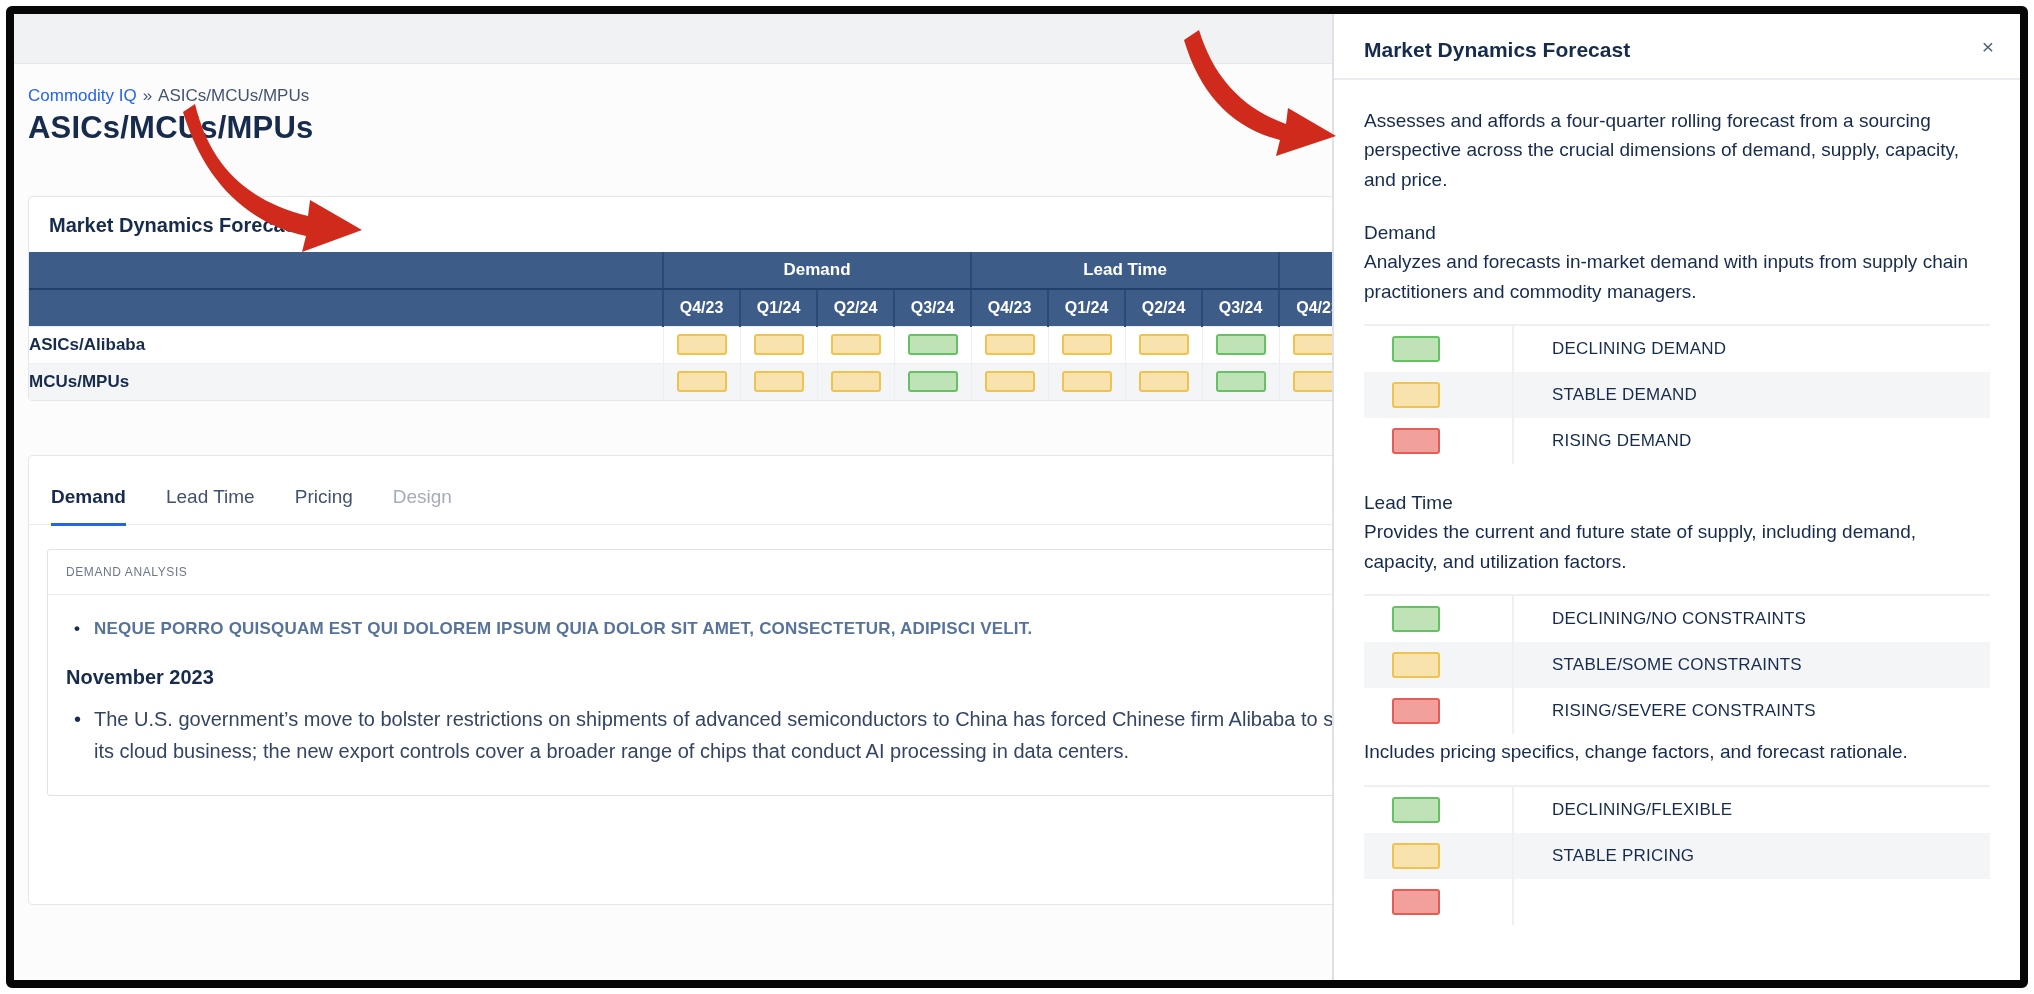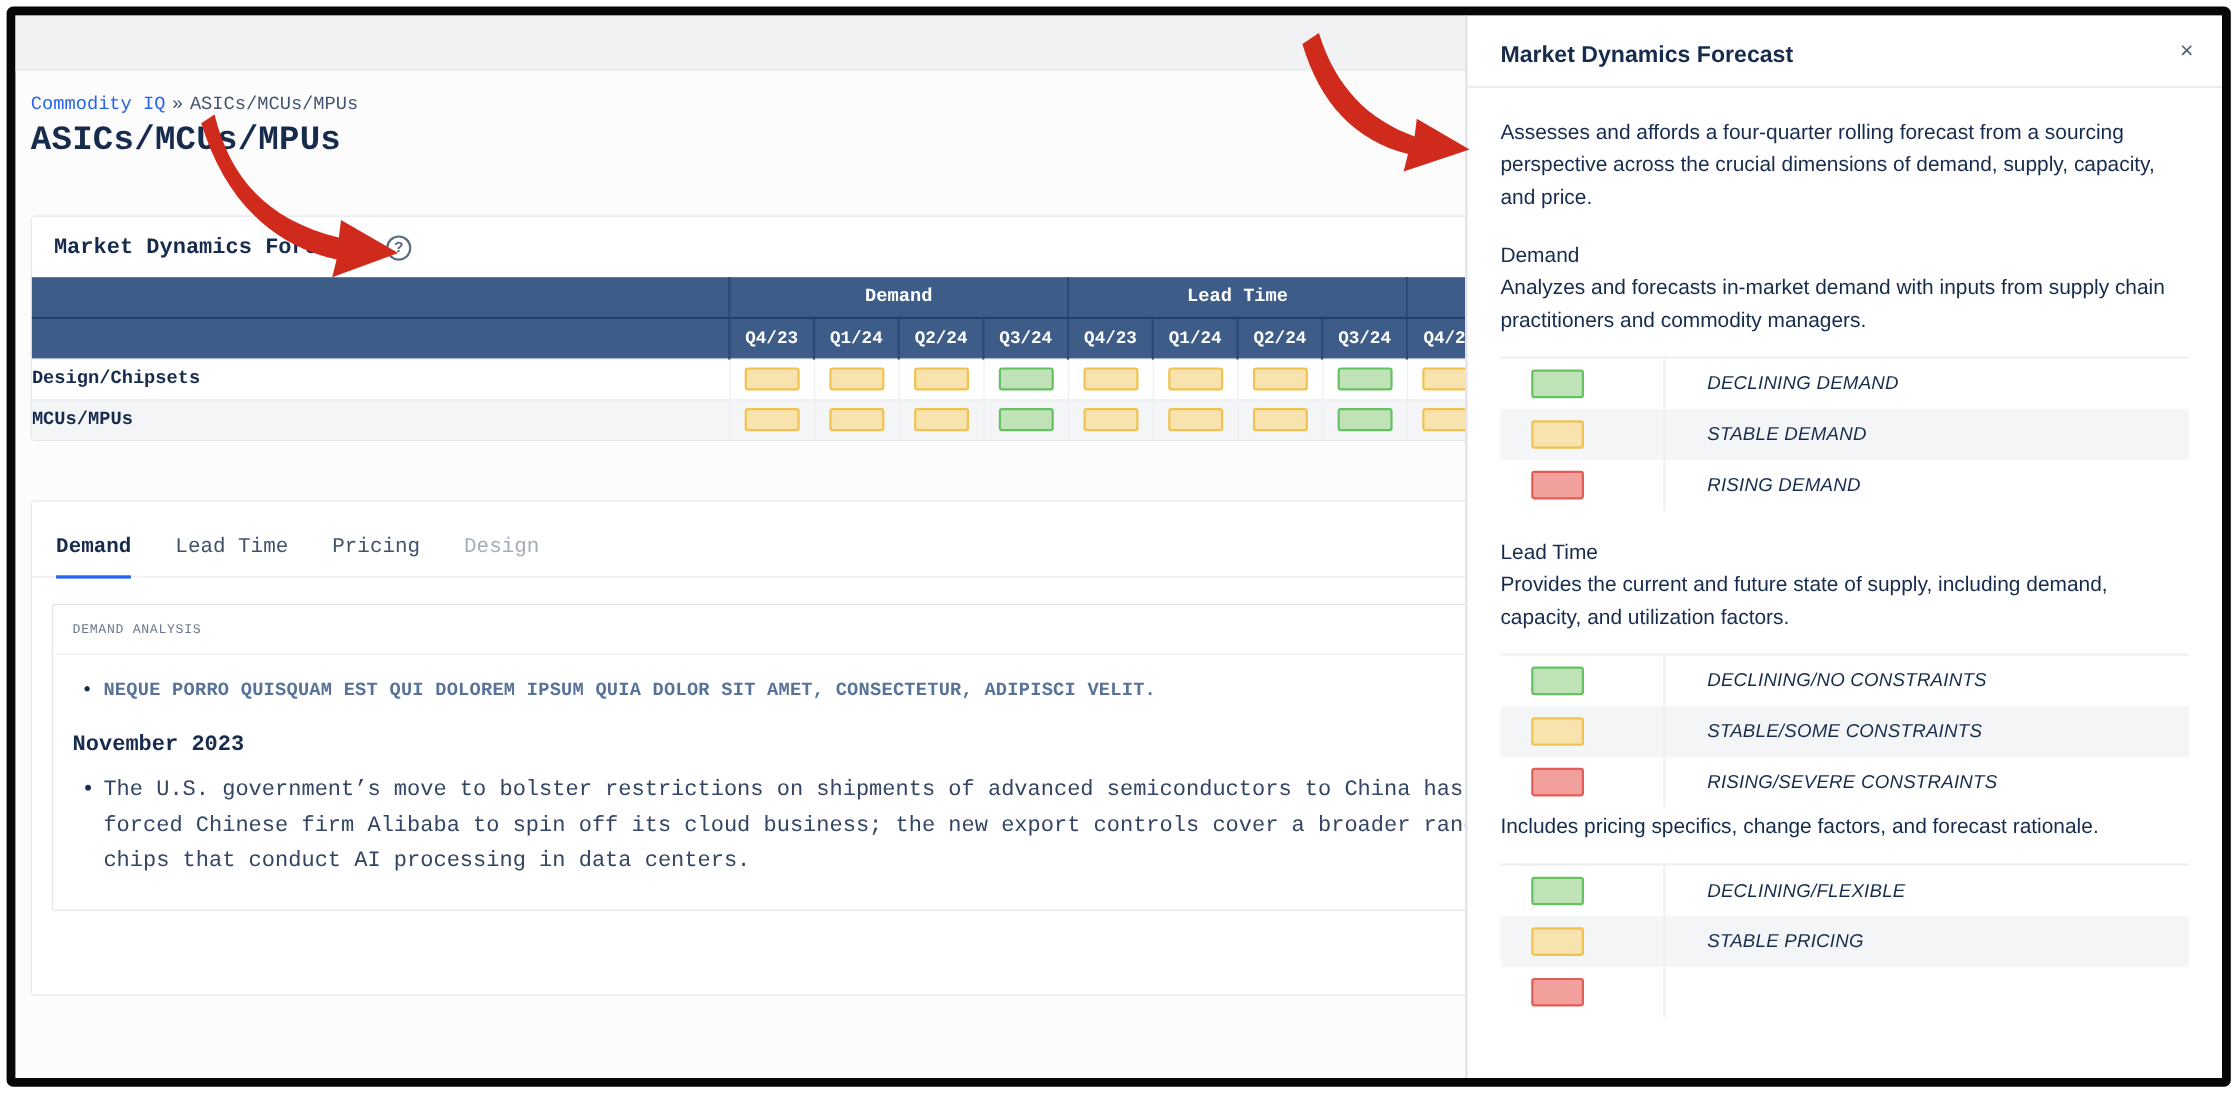--- a/index.html
+++ b/index.html
@@ -17,21 +17,21 @@
   }
   *{box-sizing:border-box;margin:0;padding:0;}
   html,body{width:2034px;height:994px;overflow:hidden;background:#ffffff;
     font-family:"Liberation Sans",sans-serif;color:var(--navy);}
   .frame{position:absolute;left:6px;top:6px;width:2022px;height:982px;
     border:8px solid #070707;border-radius:6px;background:#fcfcfd;overflow:hidden;}
   .inner{position:relative;width:2006px;height:966px;}
   .topstrip{position:absolute;left:0;top:0;width:1318px;height:50px;background:#f1f2f4;border-bottom:1px solid #e6e7ea;}
 
   
-  .main{position:absolute;left:0;top:0;width:1318px;height:830px;font-family:Liberation Mono, monospace;}
+  .main{position:absolute;left:0;top:0;width:1318px;height:830px;}
   .breadcrumb{position:absolute;left:14px;top:72px;font-size:17px;color:#44546f;}
   .breadcrumb .root{color:var(--link-blue);cursor:pointer;}
   .breadcrumb .sep{margin:0 6px;color:#44546f;}
   .page-title{position:absolute;left:14px;top:96px;font-size:31px;font-weight:bold;color:var(--navy);letter-spacing:.2px;}
 
   .card{position:absolute;background:#fff;border:1px solid var(--card-border);border-radius:4px;}
   .card-forecast{left:14px;top:182px;width:1342px;}
   .card-forecast .card-head{display:flex;align-items:center;padding:17px 20px 15px 20px;}
   .card-forecast .card-title{font-size:20px;font-weight:bold;color:var(--navy);}
   .help-icon{width:23px;height:23px;border:2px solid #5b6b85;border-radius:50%;margin-left:14px;
@@ -74,21 +74,21 @@
   .close-icon{position:absolute;right:26px;top:22px;font-size:21px;color:#505f79;cursor:pointer;line-height:1;}
   .panel-body{padding:26px 30px 0 30px;}
   .panel-desc{font-size:19px;line-height:1.55;color:var(--navy);}
   .sec-head{font-size:19px;color:var(--navy);margin-top:28px;}
   .sec-desc{font-size:19px;line-height:1.55;color:var(--navy);margin-top:3px;}
   .legend{margin-top:18px;border-top:2px solid #eef0f2;}
   .legend-row{display:flex;align-items:center;height:46px;}
   .legend-row.alt{background:var(--stripe);}
   .legend-swatch-cell{width:150px;border-right:2px solid #eef0f2;height:100%;display:flex;align-items:center;}
   .swatch{width:48px;height:26px;border:2px solid;border-radius:3px;margin-left:28px;}
-  .legend-label{padding-left:38px;font-size:17px;color:var(--navy);letter-spacing:.2px;font-style:italic;}
+  .legend-label{padding-left:38px;font-size:17px;color:var(--navy);letter-spacing:.2px;}
 
   .arrows{position:absolute;left:0;top:0;width:2006px;height:966px;pointer-events:none;z-index:50;}
 </style>
 </head>
 <body>
 
 <div class="frame">
   <div class="inner">
     <div class="topstrip"></div>
 
@@ -133,21 +133,21 @@
                 <th>Q3/24</th>
                 <th>Q4/23</th>
                 <th>Q1/24</th>
                 <th>Q2/24</th>
                 <th>Q3/24</th>
                 <th>Q4/23</th>
               </tr>
           </thead>
           <tbody id="fc-body">
               <tr>
-                <th>Design/Chipsets</th>
+                <th>ASICs/Alibaba</th>
                 <td><span class="pill" style="background: rgb(248, 227, 174); border-color: rgb(240, 195, 80);"></span></td>
                 <td><span class="pill" style="background: rgb(248, 227, 174); border-color: rgb(240, 195, 80);"></span></td>
                 <td><span class="pill" style="background: rgb(248, 227, 174); border-color: rgb(240, 195, 80);"></span></td>
                 <td><span class="pill" style="background: rgb(191, 226, 183); border-color: rgb(102, 193, 100);"></span></td>
                 <td><span class="pill" style="background: rgb(248, 227, 174); border-color: rgb(240, 195, 80);"></span></td>
                 <td><span class="pill" style="background: rgb(248, 227, 174); border-color: rgb(240, 195, 80);"></span></td>
                 <td><span class="pill" style="background: rgb(248, 227, 174); border-color: rgb(240, 195, 80);"></span></td>
                 <td><span class="pill" style="background: rgb(191, 226, 183); border-color: rgb(102, 193, 100);"></span></td>
                 <td><span class="pill" style="background: rgb(248, 227, 174); border-color: rgb(240, 195, 80);"></span></td>
               </tr>

